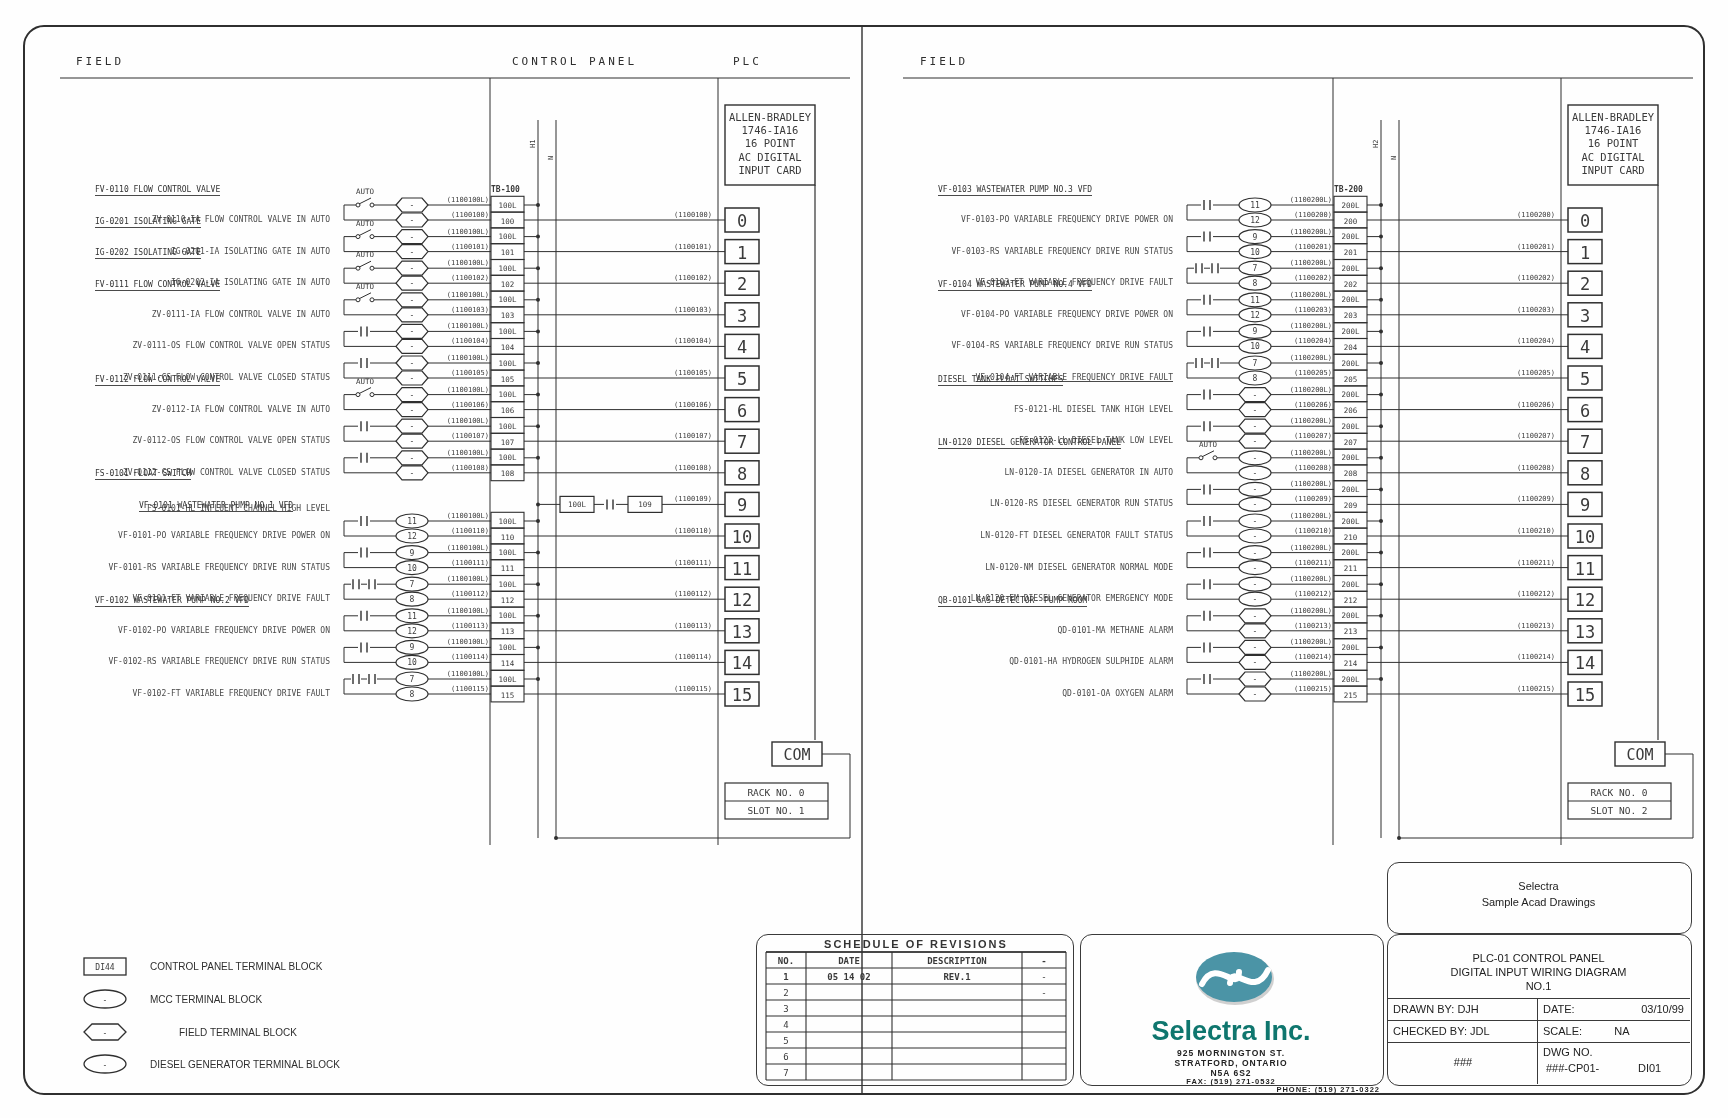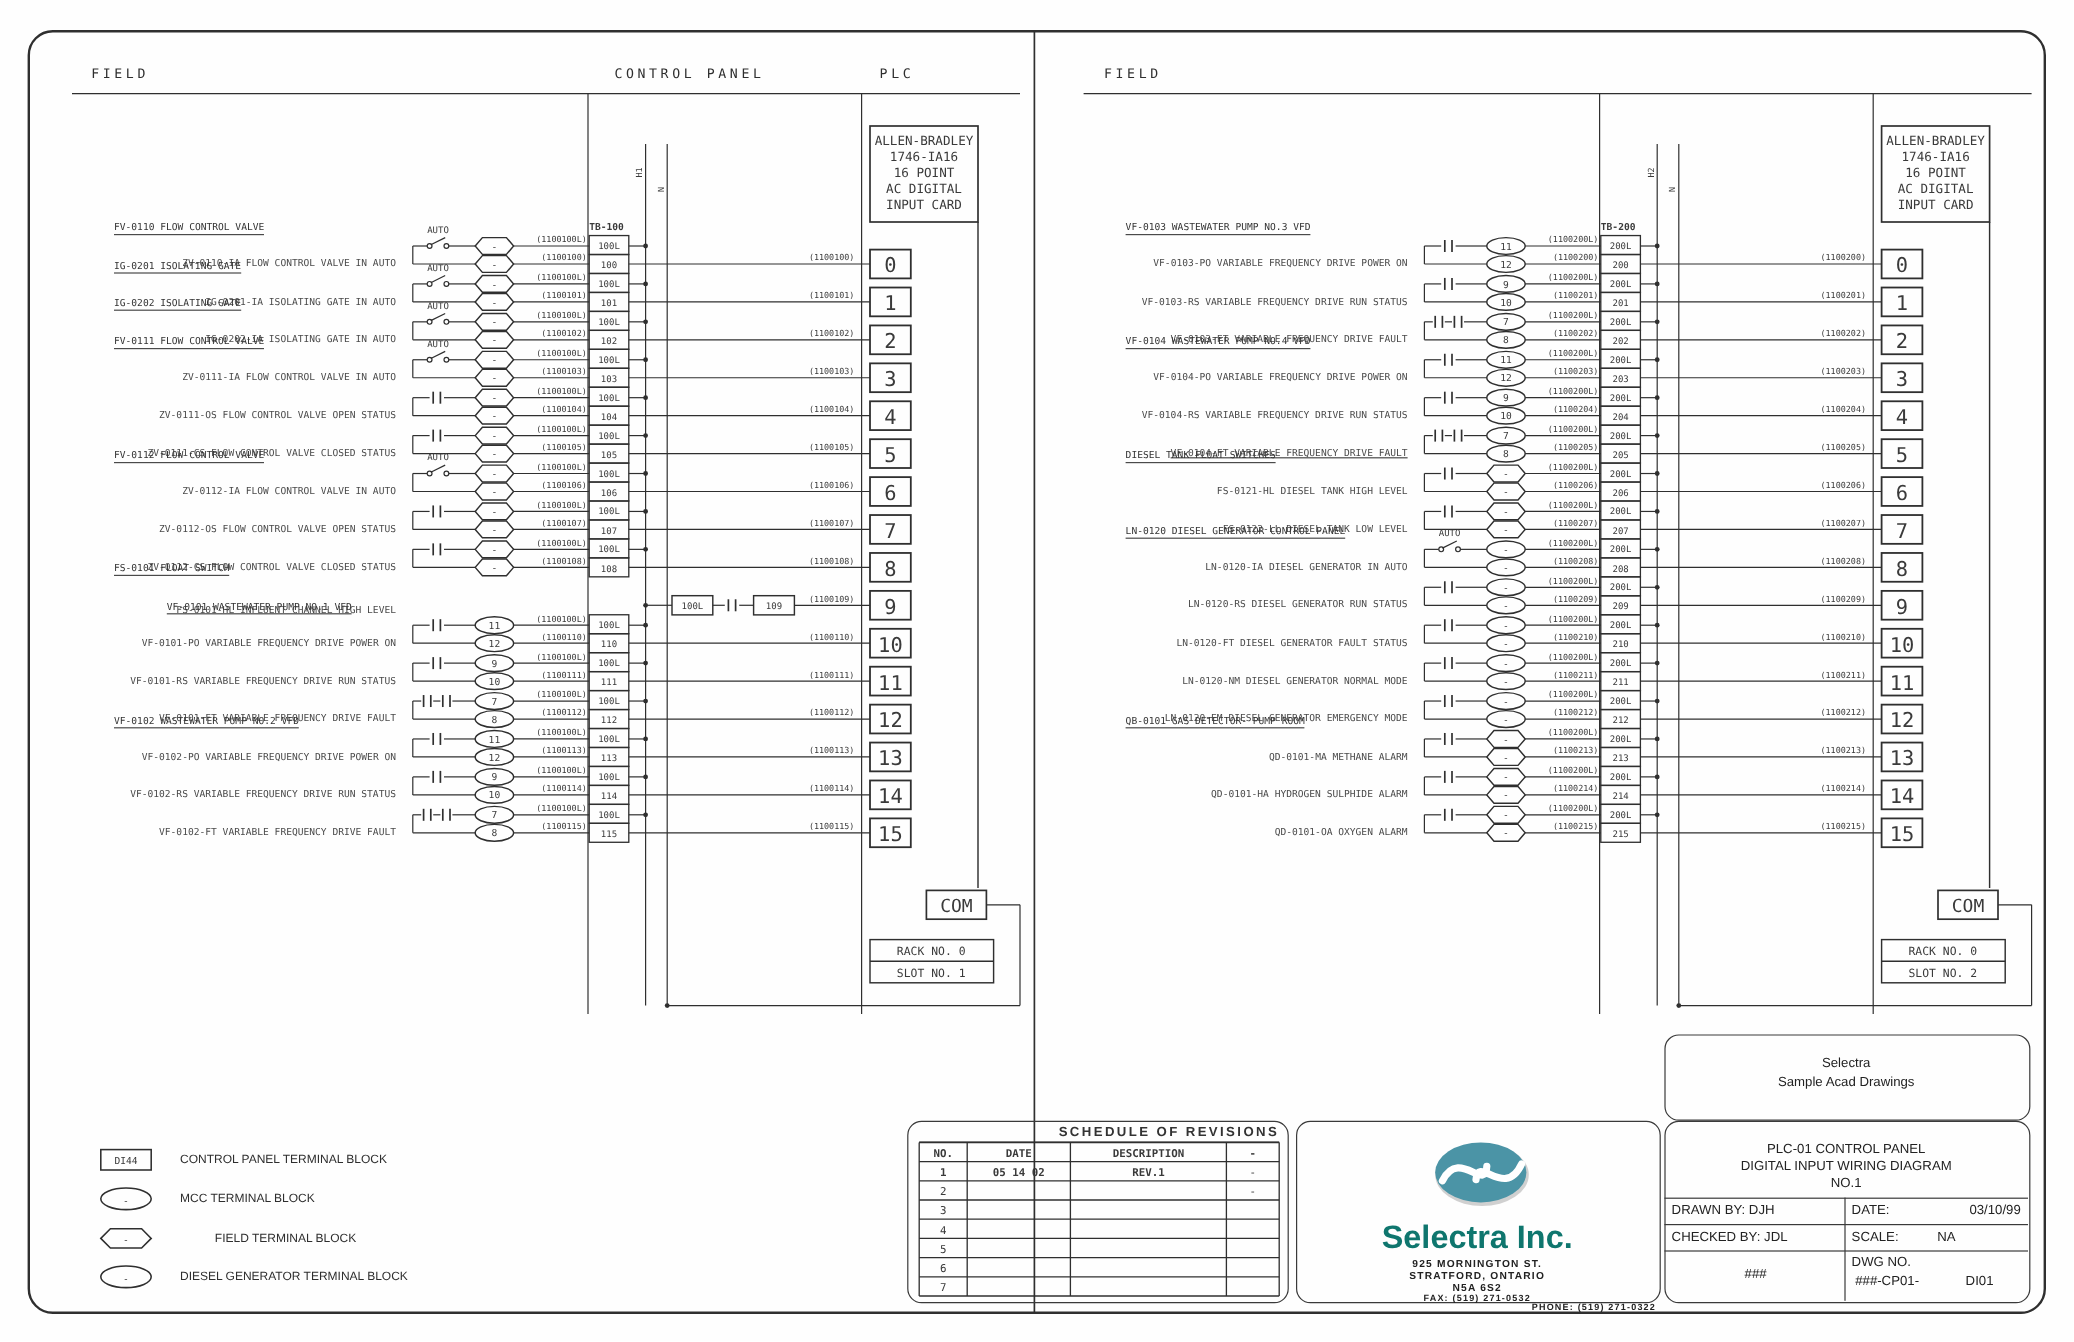--- a/index.html
+++ b/index.html
@@ -902,21 +902,21 @@
   <div class="abs colhead" style="left:920px;top:55px;">FIELD</div>
 
   <div id="legend">
       <div class="abs legend-label" style="left: 150px; top: 961px;">CONTROL PANEL TERMINAL BLOCK</div>
       <div class="abs legend-label" style="left: 150px; top: 994px;">MCC TERMINAL BLOCK</div>
       <div class="abs legend-label" style="left: 150px; top: 1027px; padding-left: 29px;">FIELD  TERMINAL BLOCK</div>
       <div class="abs legend-label" style="left: 150px; top: 1059px;">DIESEL GENERATOR  TERMINAL BLOCK</div>
     </div>
 
   <div class="box" style="left:756px;top:934px;width:316px;height:150px;border-radius:12px;"></div>
-  <div class="abs tb-title" style="left:766px;top:938px;width:300px;text-align:right;">SCHEDULE OF REVISIONS</div>
+  <div class="abs tb-title" style="left:766px;top:938px;width:300px;text-align:center;">SCHEDULE OF REVISIONS</div>
   <div id="revtable"></div>
 
   <div class="box" style="left:1080px;top:934px;width:302px;height:150px;border-radius:12px;"></div>
   <svg class="abs" style="left:1190px;top:950px;" width="90" height="60">
     <ellipse cx="45" cy="29" rx="39" ry="26" fill="#9a9a9a" opacity="0.45"></ellipse>
     <ellipse cx="44" cy="27" rx="38" ry="25" id="logoEllipse" fill="#4b94a6"></ellipse>
     <path d="M 12 34 C 26 6, 48 44, 49 22 M 40 33 C 42 12, 64 50, 78 20" stroke="#ffffff" stroke-width="6" fill="none" stroke-linecap="round"></path>
   </svg>
   <div class="abs company-name" style="left:1082px;top:1016px;width:298px;text-align:center;">Selectra Inc.</div>
   <div class="abs addr" style="left:1082px;top:1048px;width:298px;text-align:center;">925 MORNINGTON ST.</div>

